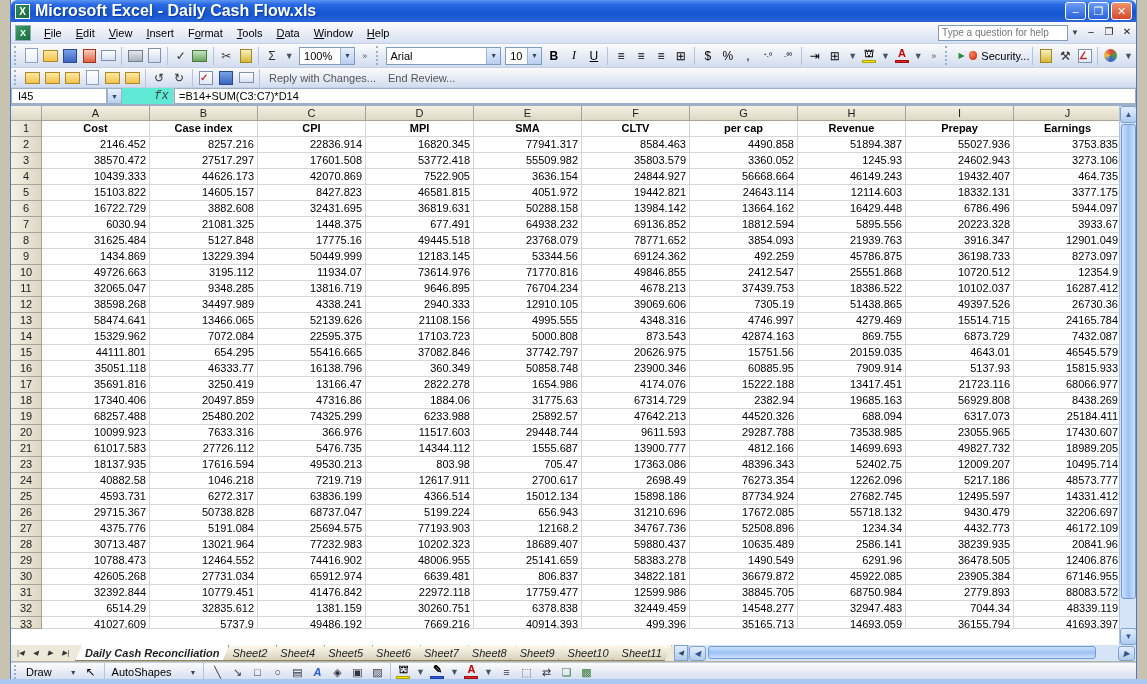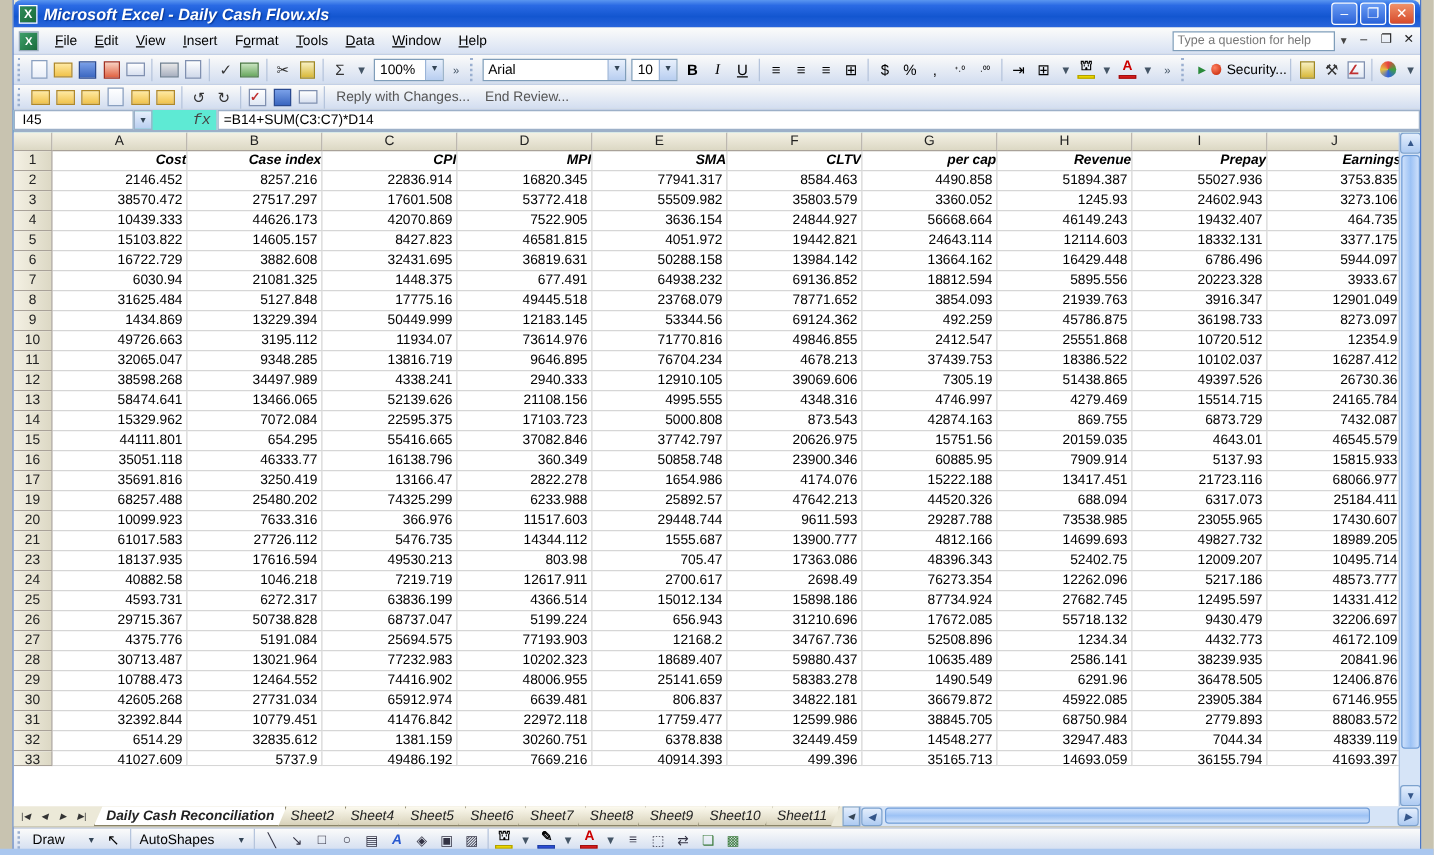--- a/index.html
+++ b/index.html
@@ -2,21 +2,21 @@
 <html><head>
 <meta charset="utf-8">
 <style>
   * { box-sizing: border-box; margin: 0; padding: 0; }
   html,body { width:1147px; height:684px; overflow:hidden; }
   body { font-family:"Liberation Sans", sans-serif; background:#c8c3b0; position:relative; }
   .window { position:absolute; left:10px; top:0; width:1127px; height:680px; background:#ece9d8; border-left:1px solid #4a76c8; border-right:1px solid #4a76c8; }
   
   .titlebar { height:22px; background:linear-gradient(180deg,#5a96f0 0%,#2a6ae4 20%,#1356d0 60%,#2a66dc 100%); border-radius:6px 6px 0 0; display:flex; align-items:center; padding:0 4px; color:#fff; }
   .xl-logo { width:15px; height:15px; background:linear-gradient(135deg,#2e8b57,#1a6b3c); border:1px solid #fff; color:#fff; font-size:10px; font-weight:bold; text-align:center; line-height:13px; margin-right:5px; }
-  .title-text { font-size:13px; font-weight:bold; text-shadow:1px 1px 1px #0a3a9a; flex:1;font-style:italic; }
+  .title-text { font-size:16px; font-weight:bold; text-shadow:1px 1px 1px #0a3a9a; flex:1; }
   .win-btns { display:flex; gap:2px; }
   .wb { width:21px; height:18px; border:1px solid #fff; border-radius:3px; color:#fff; font-size:11px; line-height:16px; text-align:center; background:linear-gradient(180deg,#6a9cf4,#2a62d8); }
   .wb.close { background:linear-gradient(180deg,#f0926a,#d6492a); }
   
   .menubar { height:22px; background:linear-gradient(180deg,#fcfcfa,#d7e1f3); border-bottom:1px solid #c3d0e6; display:flex; align-items:center; font-size:11px; }
   .mb-logo { width:16px; height:16px; margin:0 6px 0 4px; background:linear-gradient(135deg,#3ea06a,#1a6b3c); border:1px solid #9ab; color:#fff; font-size:9px; font-weight:bold; text-align:center; line-height:14px; }
   #menu-items { display:flex; height:100%; align-items:center;text-align:center; }
   .menu-item { padding:3px 7px; cursor:default; }
   .help-box { margin-left:auto; width:130px; height:16px; background:#fff; border:1px solid #7f9db9; font-size:10px; color:#777; padding:1px 3px; display:flex; align-items:center; }
   .help-arrow { font-size:8px; color:#444; padding:0 3px; }
@@ -57,21 +57,21 @@
   .formula-input { flex:1; background:#fff; border:1px solid #9db0c8; padding:1px 4px; display:flex; align-items:center; }
   
   .grid-wrap { position:relative; height:539px; background:#fff; overflow:hidden; }
   .col-headers { display:flex; height:15px; }
   .corner { width:31px; height:15px; background:linear-gradient(180deg,#f4f1e4,#dcd8c4); border-right:1px solid #a9a299; border-bottom:1px solid #a9a299; }
   .col-h { width:108px; height:15px; background:linear-gradient(180deg,#f4f1e4,#dcd8c4); border-right:1px solid #a9a299; border-bottom:1px solid #a9a299; font-size:11px; text-align:center; line-height:14px; color:#222; }
   .g-row { display:flex; height:16px; }
   .g-row.partial { height:12px; overflow:hidden; }
   .row-h { width:31px; background:linear-gradient(90deg,#f4f1e4,#dcd8c4); border-right:1px solid #a9a299; border-bottom:1px solid #a9a299; font-size:11px; text-align:center; line-height:15px; color:#222; flex:none; }
   .g-cell { width:108px; flex:none; border-right:1px solid #d6d6d6; border-bottom:1px solid #d6d6d6; font-size:11px; line-height:15px; white-space:nowrap; overflow:hidden; color:#000; }
-  .head-cell { font-weight:bold; text-align:right;font-style:italic; }
+  .head-cell { font-weight:bold; text-align:center; }
   .num-cell { text-align:right; padding-right:3px; }
   
   .v-scroll { position:absolute; top:0; right:0; width:17px; height:539px; background:#d6e4f7; border-left:1px solid #b0c4e0; }
   .v-btn { width:17px; height:17px; background:linear-gradient(180deg,#e4eefc,#aecbf2); border:1px solid #7da2ce; border-radius:3px; font-size:8px; color:#34568a; display:flex; align-items:center; justify-content:center; }
   .v-btn.bottom { position:absolute; bottom:0; }
   .v-thumb { position:absolute; top:18px; left:1px; width:15px; height:475px; background:linear-gradient(90deg,#cde0fb,#9cc2f5 50%,#cde0fb); border:1px solid #6e9cd8; border-radius:3px; }
   
   .tabbar { height:17px; display:flex; align-items:stretch; background:#ece9d8; border-bottom:1px solid #b8b29c; font-size:11px;font-style:italic; }
   .tab-nav { display:flex; align-items:center; background:#ece9d8; padding:0 2px; }
   .tn-btn { width:15px; height:14px; font-size:7px; color:#333; display:flex; align-items:center; justify-content:center; }
@@ -495,20 +495,33 @@
           <div class="g-cell num-cell">13166.47</div>
           <div class="g-cell num-cell">2822.278</div>
           <div class="g-cell num-cell">1654.986</div>
           <div class="g-cell num-cell">4174.076</div>
           <div class="g-cell num-cell">15222.188</div>
           <div class="g-cell num-cell">13417.451</div>
           <div class="g-cell num-cell">21723.116</div>
           <div class="g-cell num-cell">68066.977</div>
         </div>
         <div class="g-row">
+          <div class="row-h">18</div>
+          <div class="g-cell num-cell">17340.406</div>
+          <div class="g-cell num-cell">20497.859</div>
+          <div class="g-cell num-cell">47316.86</div>
+          <div class="g-cell num-cell">1884.06</div>
+          <div class="g-cell num-cell">31775.63</div>
+          <div class="g-cell num-cell">67314.729</div>
+          <div class="g-cell num-cell">2382.94</div>
+          <div class="g-cell num-cell">19685.163</div>
+          <div class="g-cell num-cell">56929.808</div>
+          <div class="g-cell num-cell">8438.269</div>
+        </div>
+        <div class="g-row">
           <div class="row-h">19</div>
           <div class="g-cell num-cell">68257.488</div>
           <div class="g-cell num-cell">25480.202</div>
           <div class="g-cell num-cell">74325.299</div>
           <div class="g-cell num-cell">6233.988</div>
           <div class="g-cell num-cell">25892.57</div>
           <div class="g-cell num-cell">47642.213</div>
           <div class="g-cell num-cell">44520.326</div>
           <div class="g-cell num-cell">688.094</div>
           <div class="g-cell num-cell">6317.073</div>

